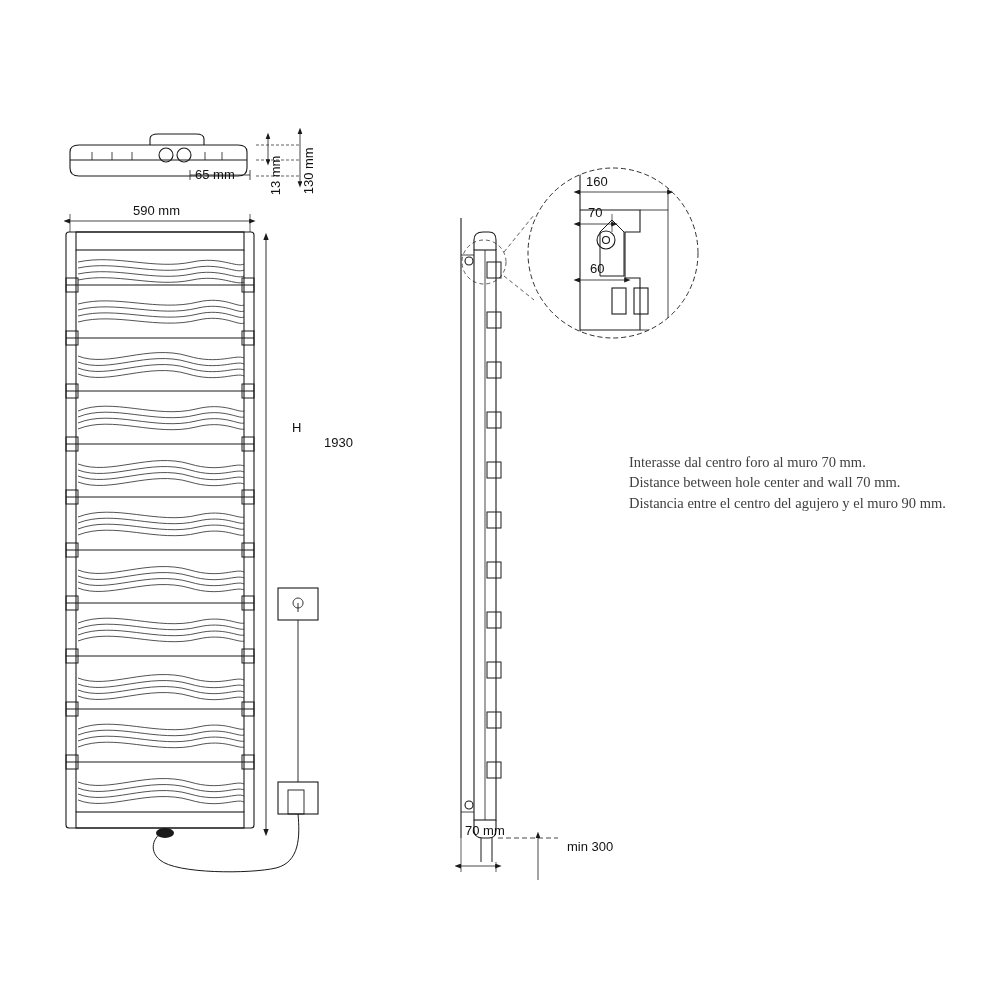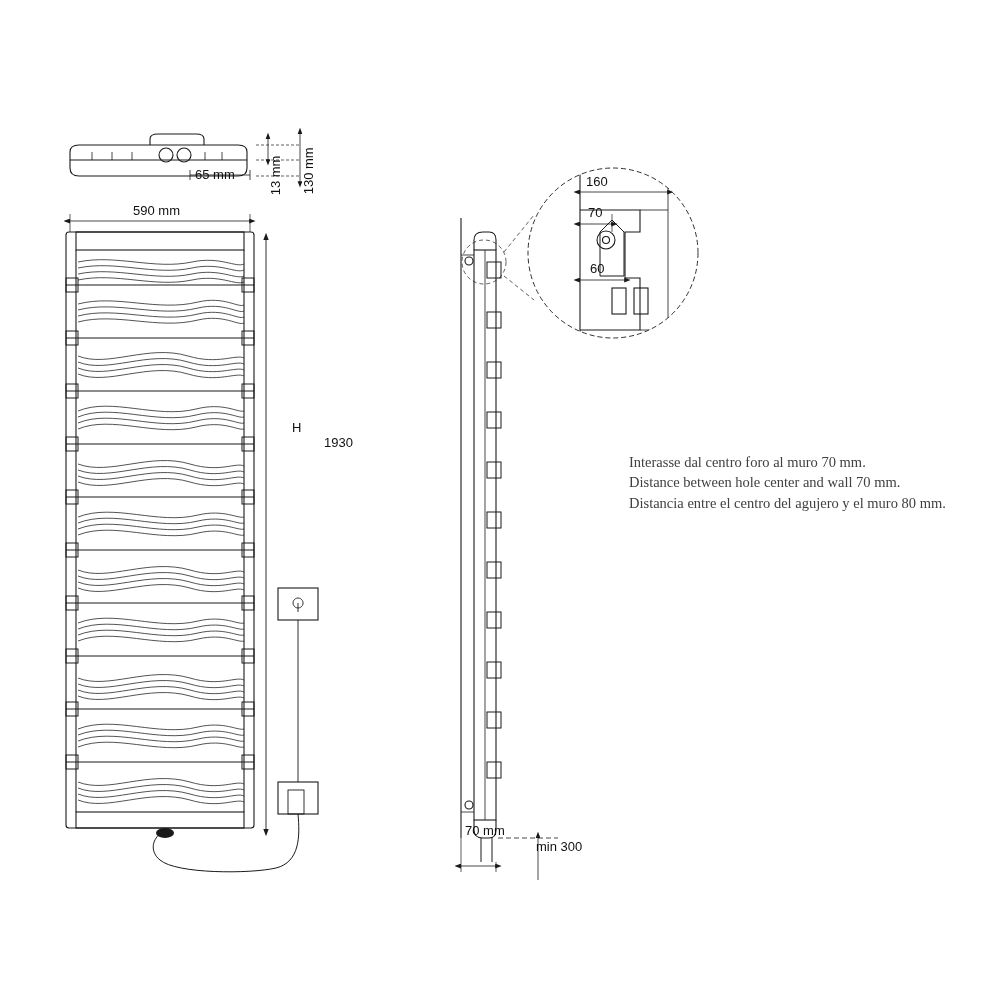--- a/index.html
+++ b/index.html
@@ -313,21 +313,21 @@
 
   <div class="lbl" style="left:292px; top:421px;">H</div>
   <div class="lbl" style="left:283px; top:436px;margin-left:41px;">1930</div>
 
   <div class="lbl" style="left:586px; top:175px;">160</div>
   <div class="lbl" style="left:588px; top:206px;">70</div>
   <div class="lbl" style="left:590px; top:262px;">60</div>
 
   <div class="lbl" style="left:465px; top:824px;">70 mm</div>
 
-  <div class="lbl" style="left:514px; top:840px;padding-left:22px;">min 300</div>
+  <div class="lbl" style="left:545px; top:840px;padding-left:22px;">min 300</div>
 
   <div class="notes">
     <div class="line">Interasse dal centro foro al muro 70 mm.</div>
     <div class="line">Distance between hole center and wall 70 mm.</div>
-    <div class="line">Distancia entre el centro del agujero y el muro 80 mm.</div>
+    <div class="line">Distancia entre el centro del agujero y el muro 90 mm.</div>
   </div>
 
 </div>
 
 </body></html>

